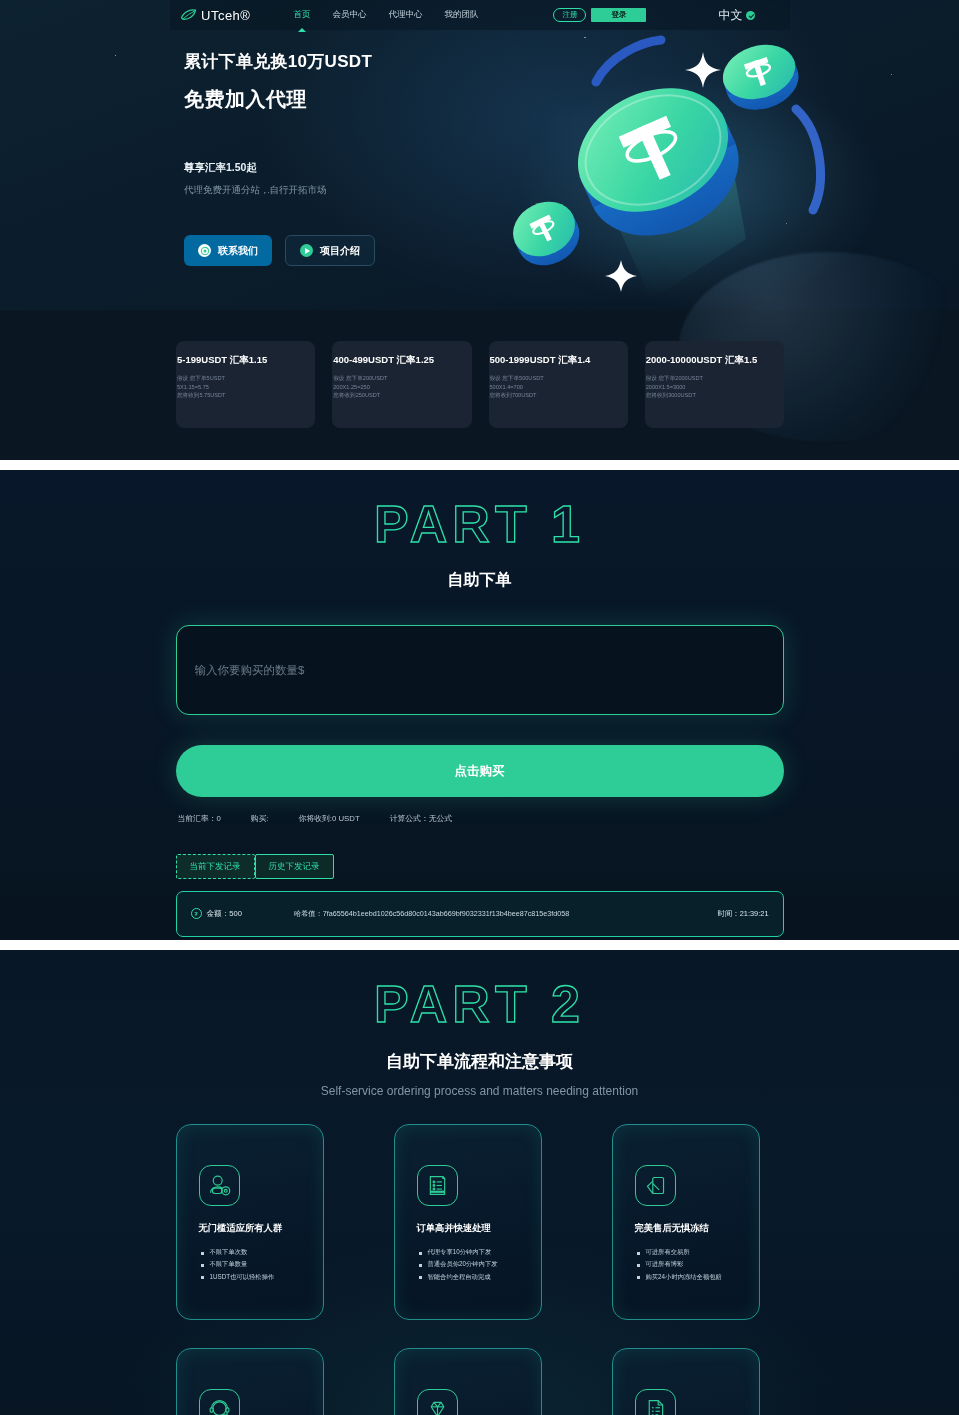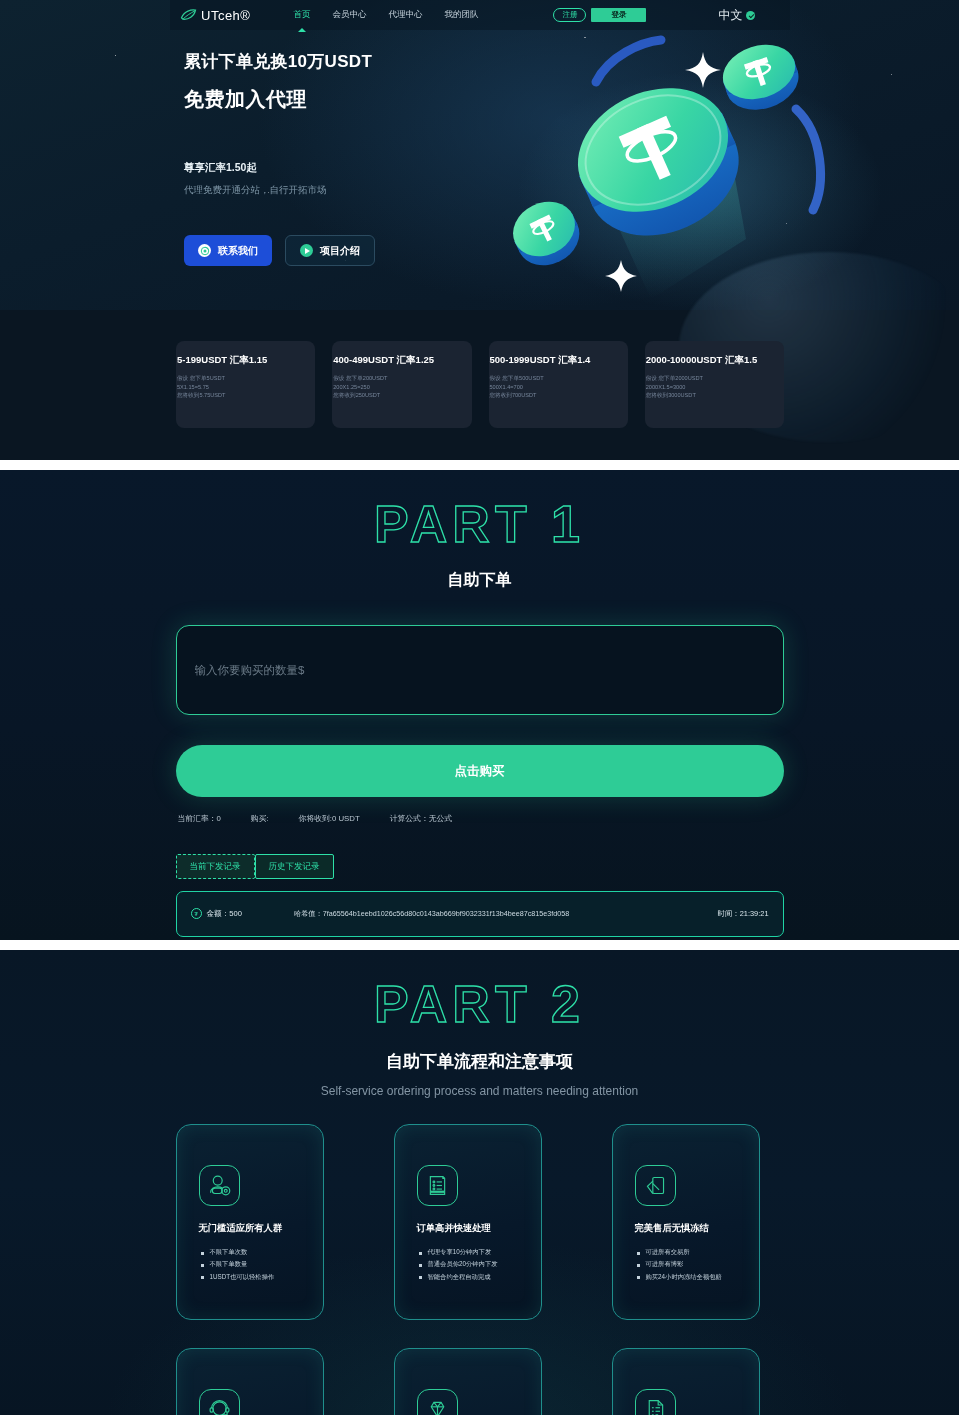--- a/index.html
+++ b/index.html
@@ -83,21 +83,21 @@
   .hero-line1{ font-size:17px; font-weight:700; color:#ffffff; letter-spacing:.3px; }
   .hero-line2{ font-size:20px; font-weight:700; color:#ffffff; margin-top:13px; letter-spacing:.5px; }
   .hero-sub1{ font-size:10.5px; font-weight:700; color:#e9f2f7; margin-top:48px; }
   .hero-sub2{ font-size:9.5px; color:#7f97a8; margin-top:9px; }
   .hero-btns{ display:flex; gap:13px; margin-top:38px; }
   .hbtn{
     display:flex; align-items:center; gap:7px;
     border-radius:6px; padding:8px 14px; cursor:pointer;
     font-size:10px; font-weight:700; line-height:1;
   }
-  .hbtn-primary{ background:#1d4ed8; color:#ffffff; }
+  .hbtn-primary{ background:#0369a1; color:#ffffff; }
   .hbtn-ghost{ background:rgba(14,40,58,.72); border:1px solid #2b4b60; color:#ffffff; }
   .ico-circ{ width:13px; height:13px; border-radius:50%; background:#ffffff; display:flex; align-items:center; justify-content:center; }
   .ico-circ svg{ display:block; }
   .ico-play{ width:13px; height:13px; border-radius:50%; background:#2ecc96; display:flex; align-items:center; justify-content:center; }
   .tri{ width:0;height:0;border-left:5px solid #ffffff;border-top:3px solid transparent;border-bottom:3px solid transparent;margin-left:1.5px;}
 
   
   .coins{ position:absolute; right:128px; top:24px; width:330px; height:285px; z-index:3; }
 
   

